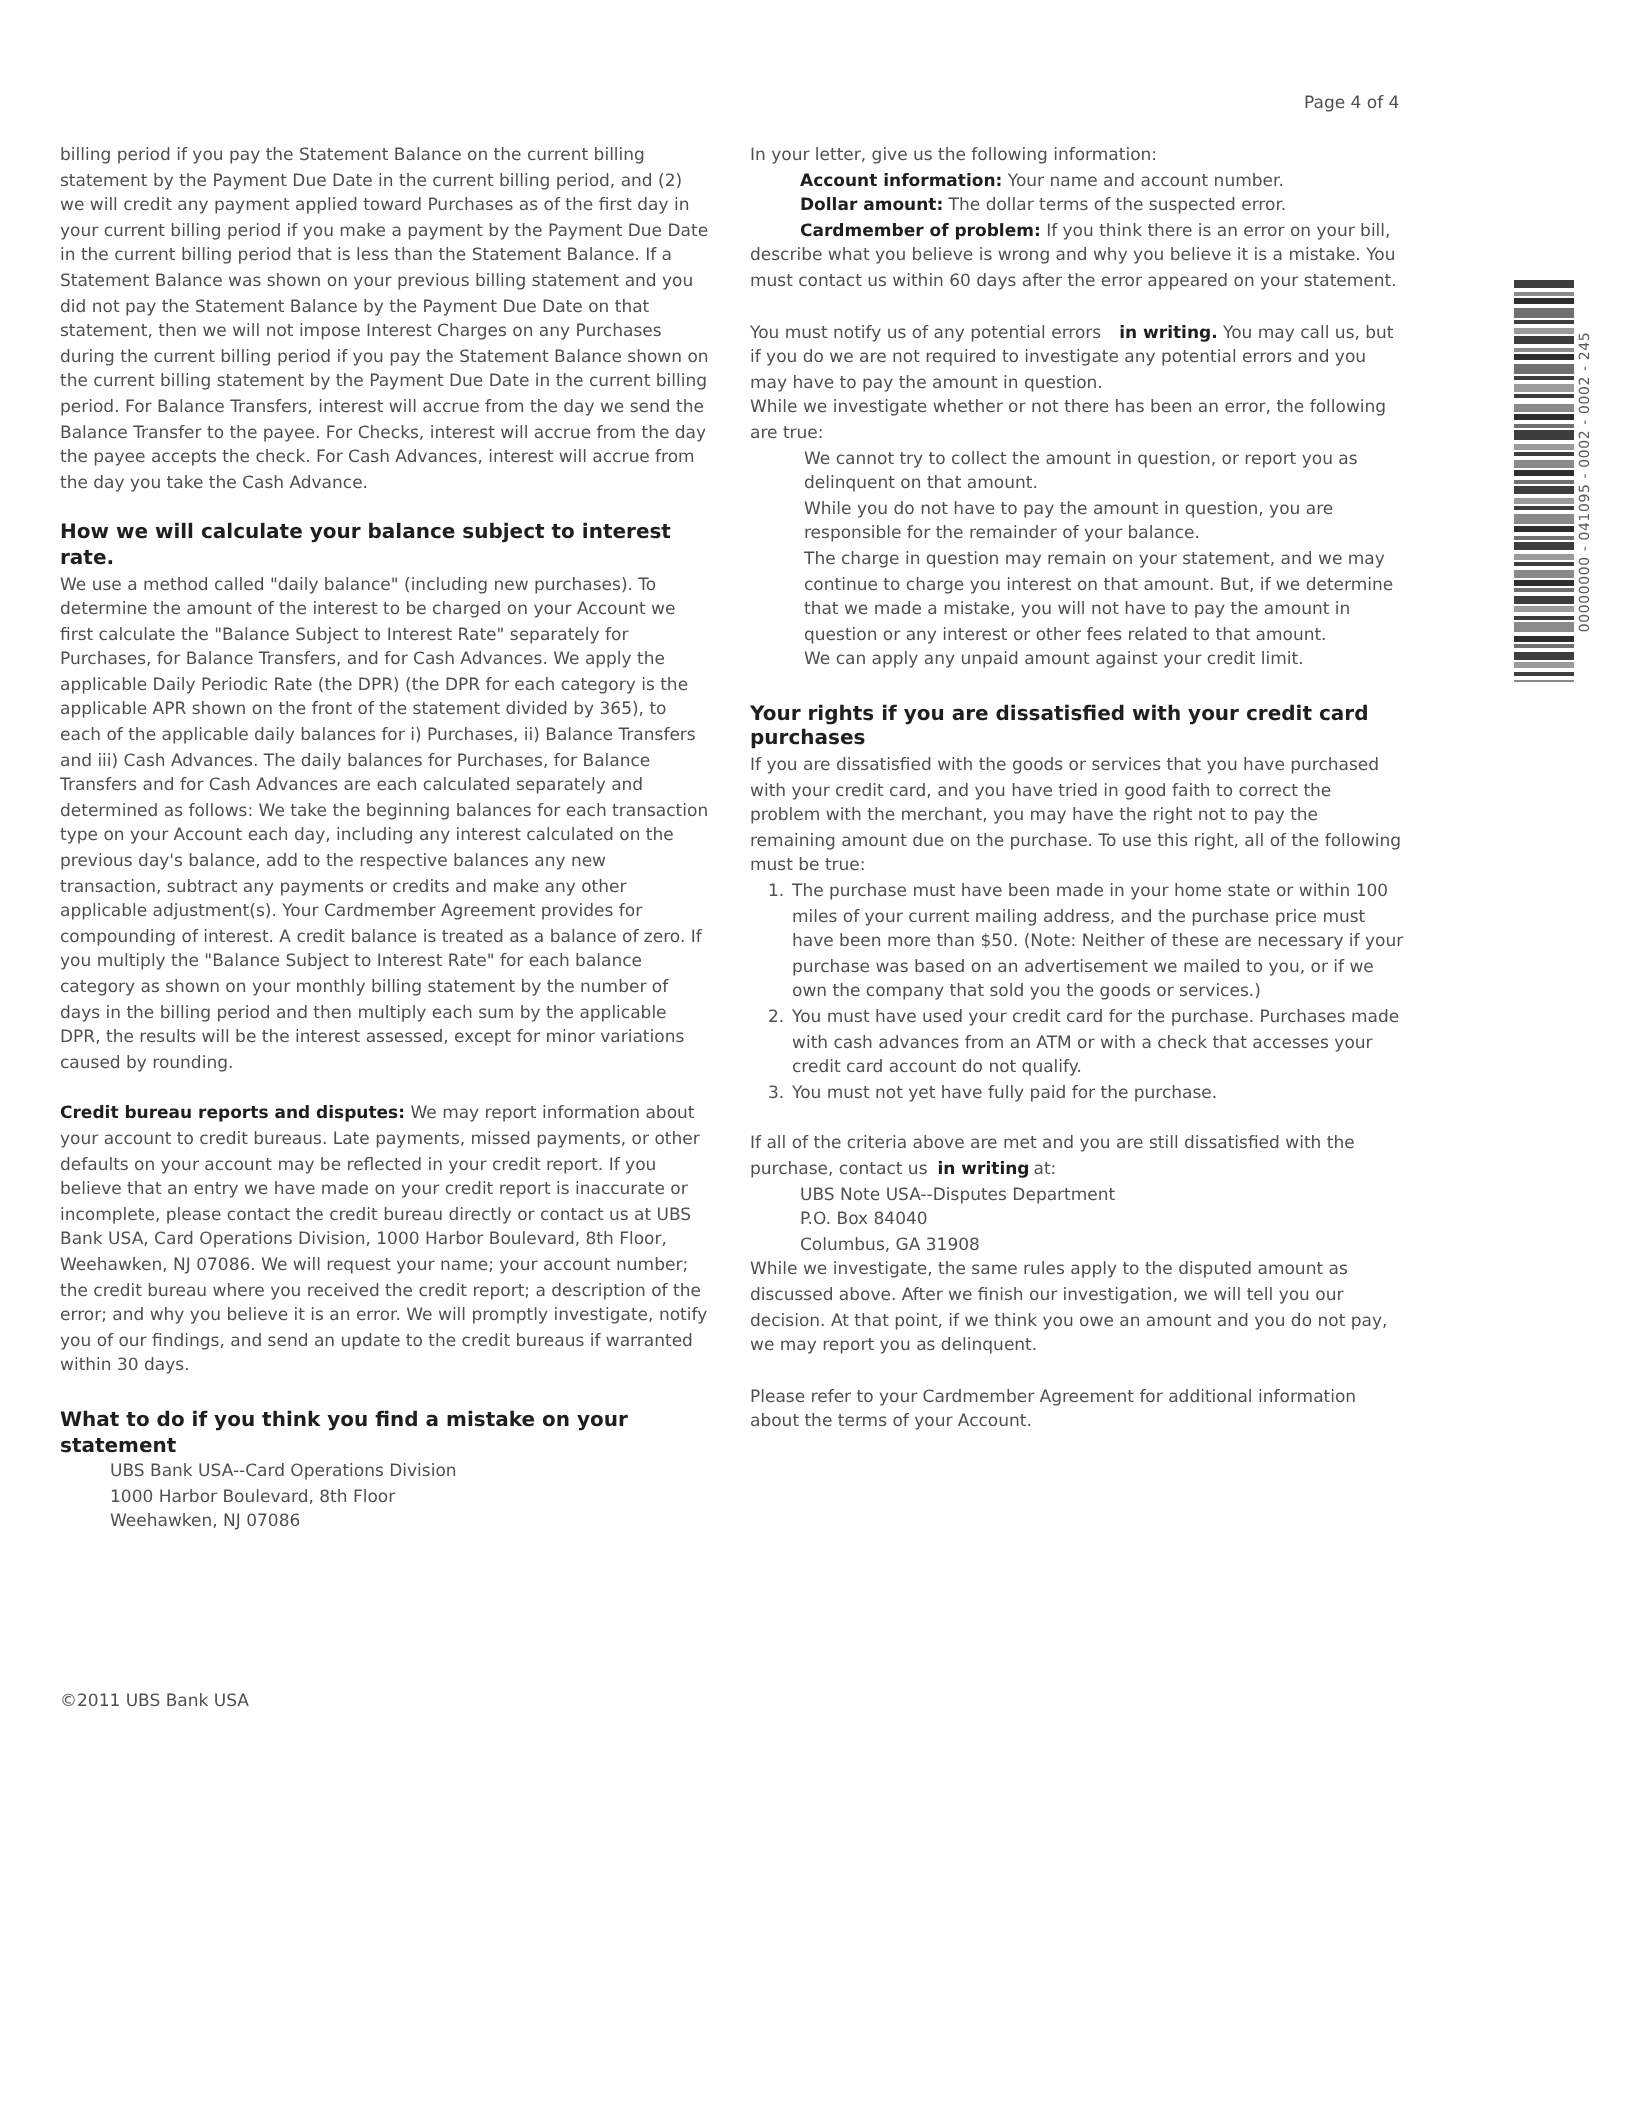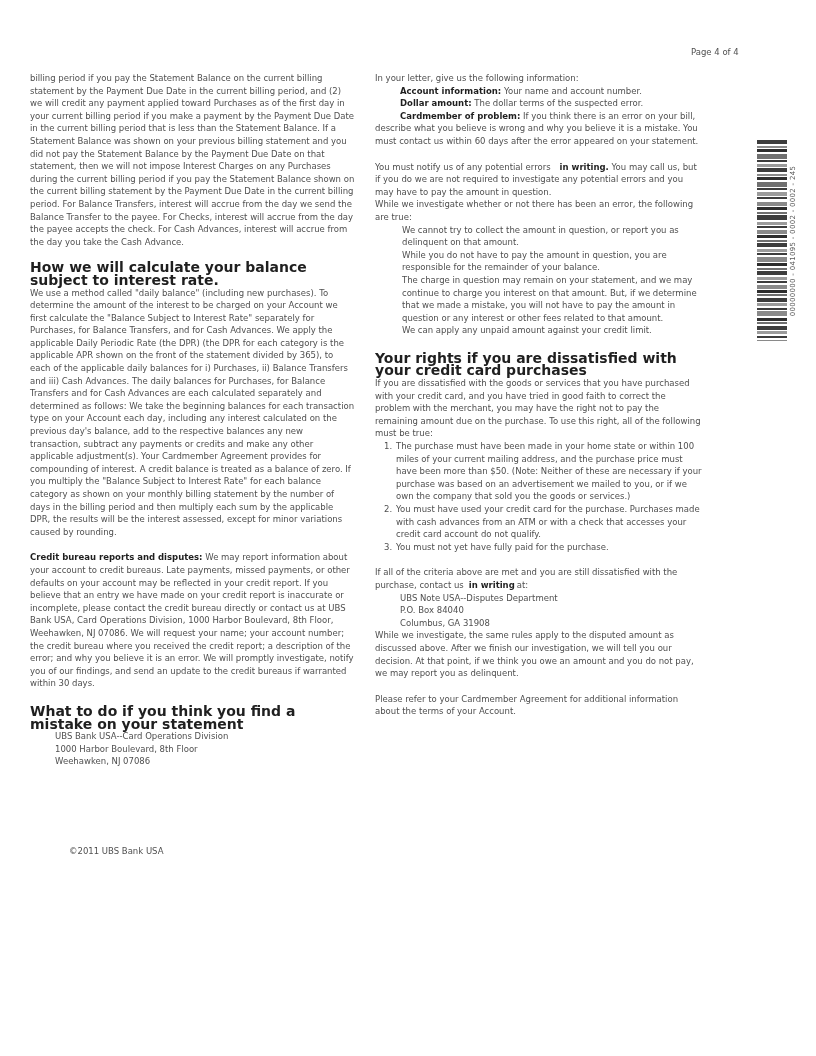--- a/index.html
+++ b/index.html
@@ -10,46 +10,46 @@
     background: #ffffff;
     font-family: "DejaVu Sans", sans-serif;
     font-size: 8.5px;
     line-height: 12.6px;
     color: #4f4f4f;
     overflow: hidden;
   }
   .page-header {
     position: absolute;
     top: 46px;
-    left: 671px;
+    left: 632px;
     color: #4f4f4f;
     padding-left: 20px;
   }
   .col { position: absolute; top: 72px; }
   .col-left  { left: 30px;  width: 325px; }
   .col-right { left: 375px; width: 327px; }
   p { margin: 0; }
   .h {
     margin: 0;
-    font-size: 14px;
+    font-size: 10px;
     font-weight: bold;
     color: #1f1f1f;
     line-height: 12.6px;
   }
   b, .b { font-weight: bold; color: #1f1f1f; }
   .mt  { margin-top: 13px; }
   .mt2 { margin-top: 15px; }
   .ti { text-indent: 25px; }        
   .indent { padding-left: 25px; }   
   .hang { padding-left: 27px; }     
   .num-item { position: relative; padding-left: 21px; }
   .num-item .num { position: absolute; left: 9px; top: 0; }
   .gap-before { padding-left: 9px; }
   .gap-sm { padding-left: 5px; padding-right: 2px; }
-  .footer { position: absolute; top: 845px; left: 30px; margin-left: 39px; }
+  .footer { position: absolute; top: 845px; left: 30px; }
   .barcode {
     position: absolute;
     left: 757px;
     top: 140px;
     width: 30px;
     height: 201px;
     overflow: hidden;
   }
   .barcode-label {
     position: absolute;

